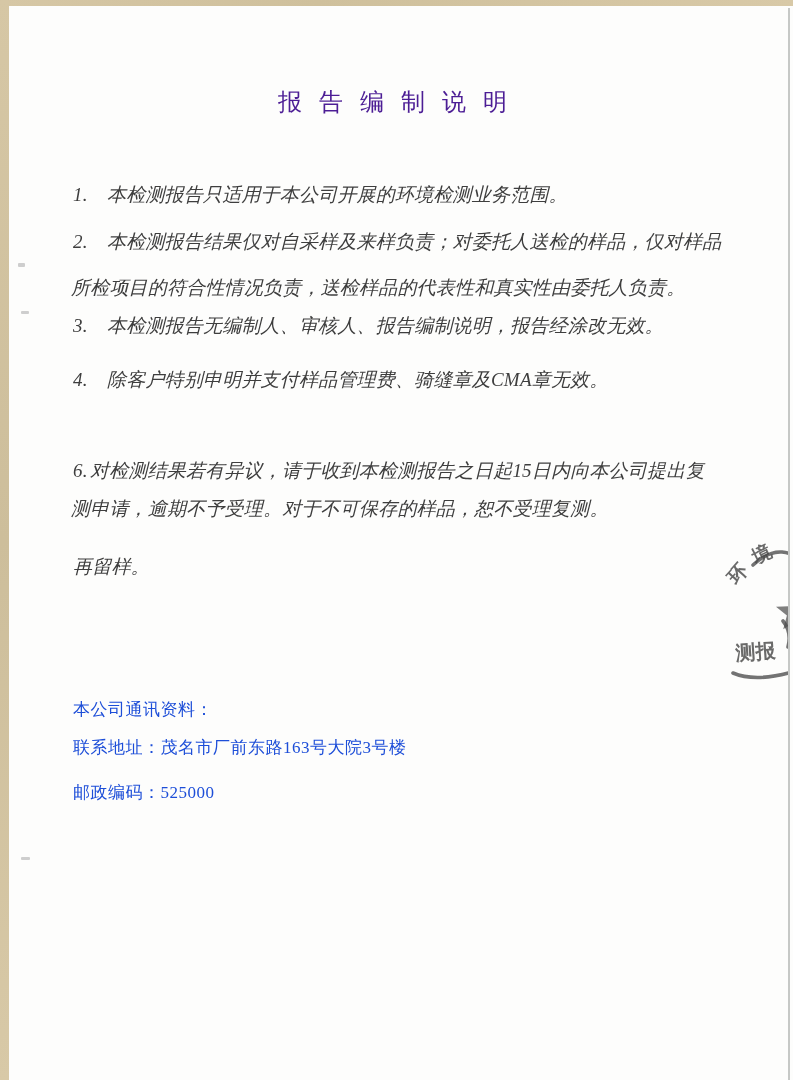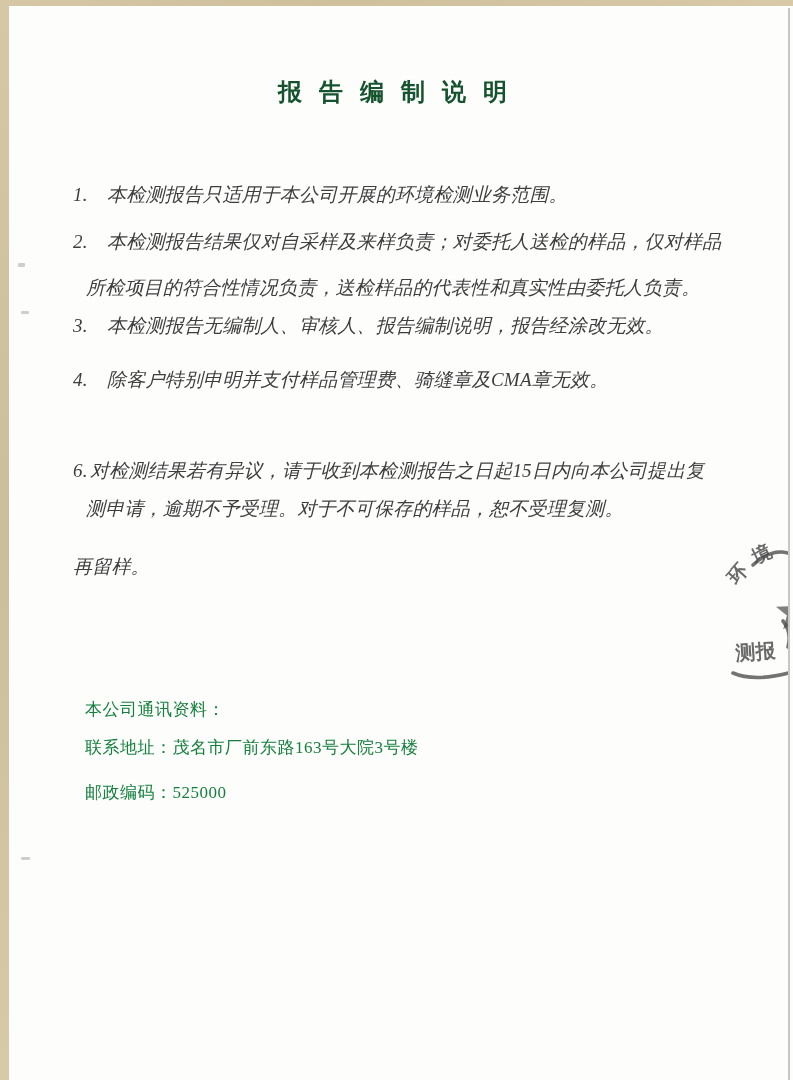--- a/index.html
+++ b/index.html
@@ -21,38 +21,38 @@
   .page {
     position: absolute; left: 9px; top: 6px; width: 784px; height: 1074px;
     background: #fdfdfc;
     overflow: hidden;
   }
   .page-edge-line {
     position: absolute; left: 779px; top: 2px; width: 2px; height: 1072px;
     background: #c6c8c6;
   }
   .doc-title {
-    position: absolute; left: 0; top: 70px; width: 100%;
+    position: absolute; left: 0; top: 80px; width: 100%;
     text-align: center;
     font-size: 24px; letter-spacing: 17px;
-    color: #14532d; font-weight: 700;
+    color: #4c1d95; font-weight: 400;
     white-space: nowrap;
   }
   .line {
     position: absolute; left: 64px;
     font-size: 19px; line-height: 23px; color: #3e3e3e;
     white-space: nowrap; letter-spacing: 0.2px; font-style: italic;
   }
   .line .num { display: inline-block; width: 34px; }
   .line .num.tight { width: 17px; }
-  .line.cont { left: 77px; }
+  .line.cont { left: 62px; }
   .contact-line {
     position: absolute; left: 64px;
-    font-size: 17px; line-height: 21px; color: #15803d;
-    white-space: nowrap; letter-spacing: 0.5px; margin-left: 12px;
+    font-size: 17px; line-height: 21px; color: #1d4ed8;
+    white-space: nowrap; letter-spacing: 0.5px;
   }
   .stamp-clip {
     position: absolute; left: 716px; top: 529px; width: 64px; height: 160px;
     overflow: hidden; pointer-events: none;
   }
   .stamp-clip svg { position: absolute; left: 0; top: 0; }
   .stamp-text { font-family: "Liberation Serif", "DejaVu Serif", serif; font-weight: bold; }
   .artifact {
     position: absolute; background: #b5b5b5; opacity: 0.65; border-radius: 1px;
   }

